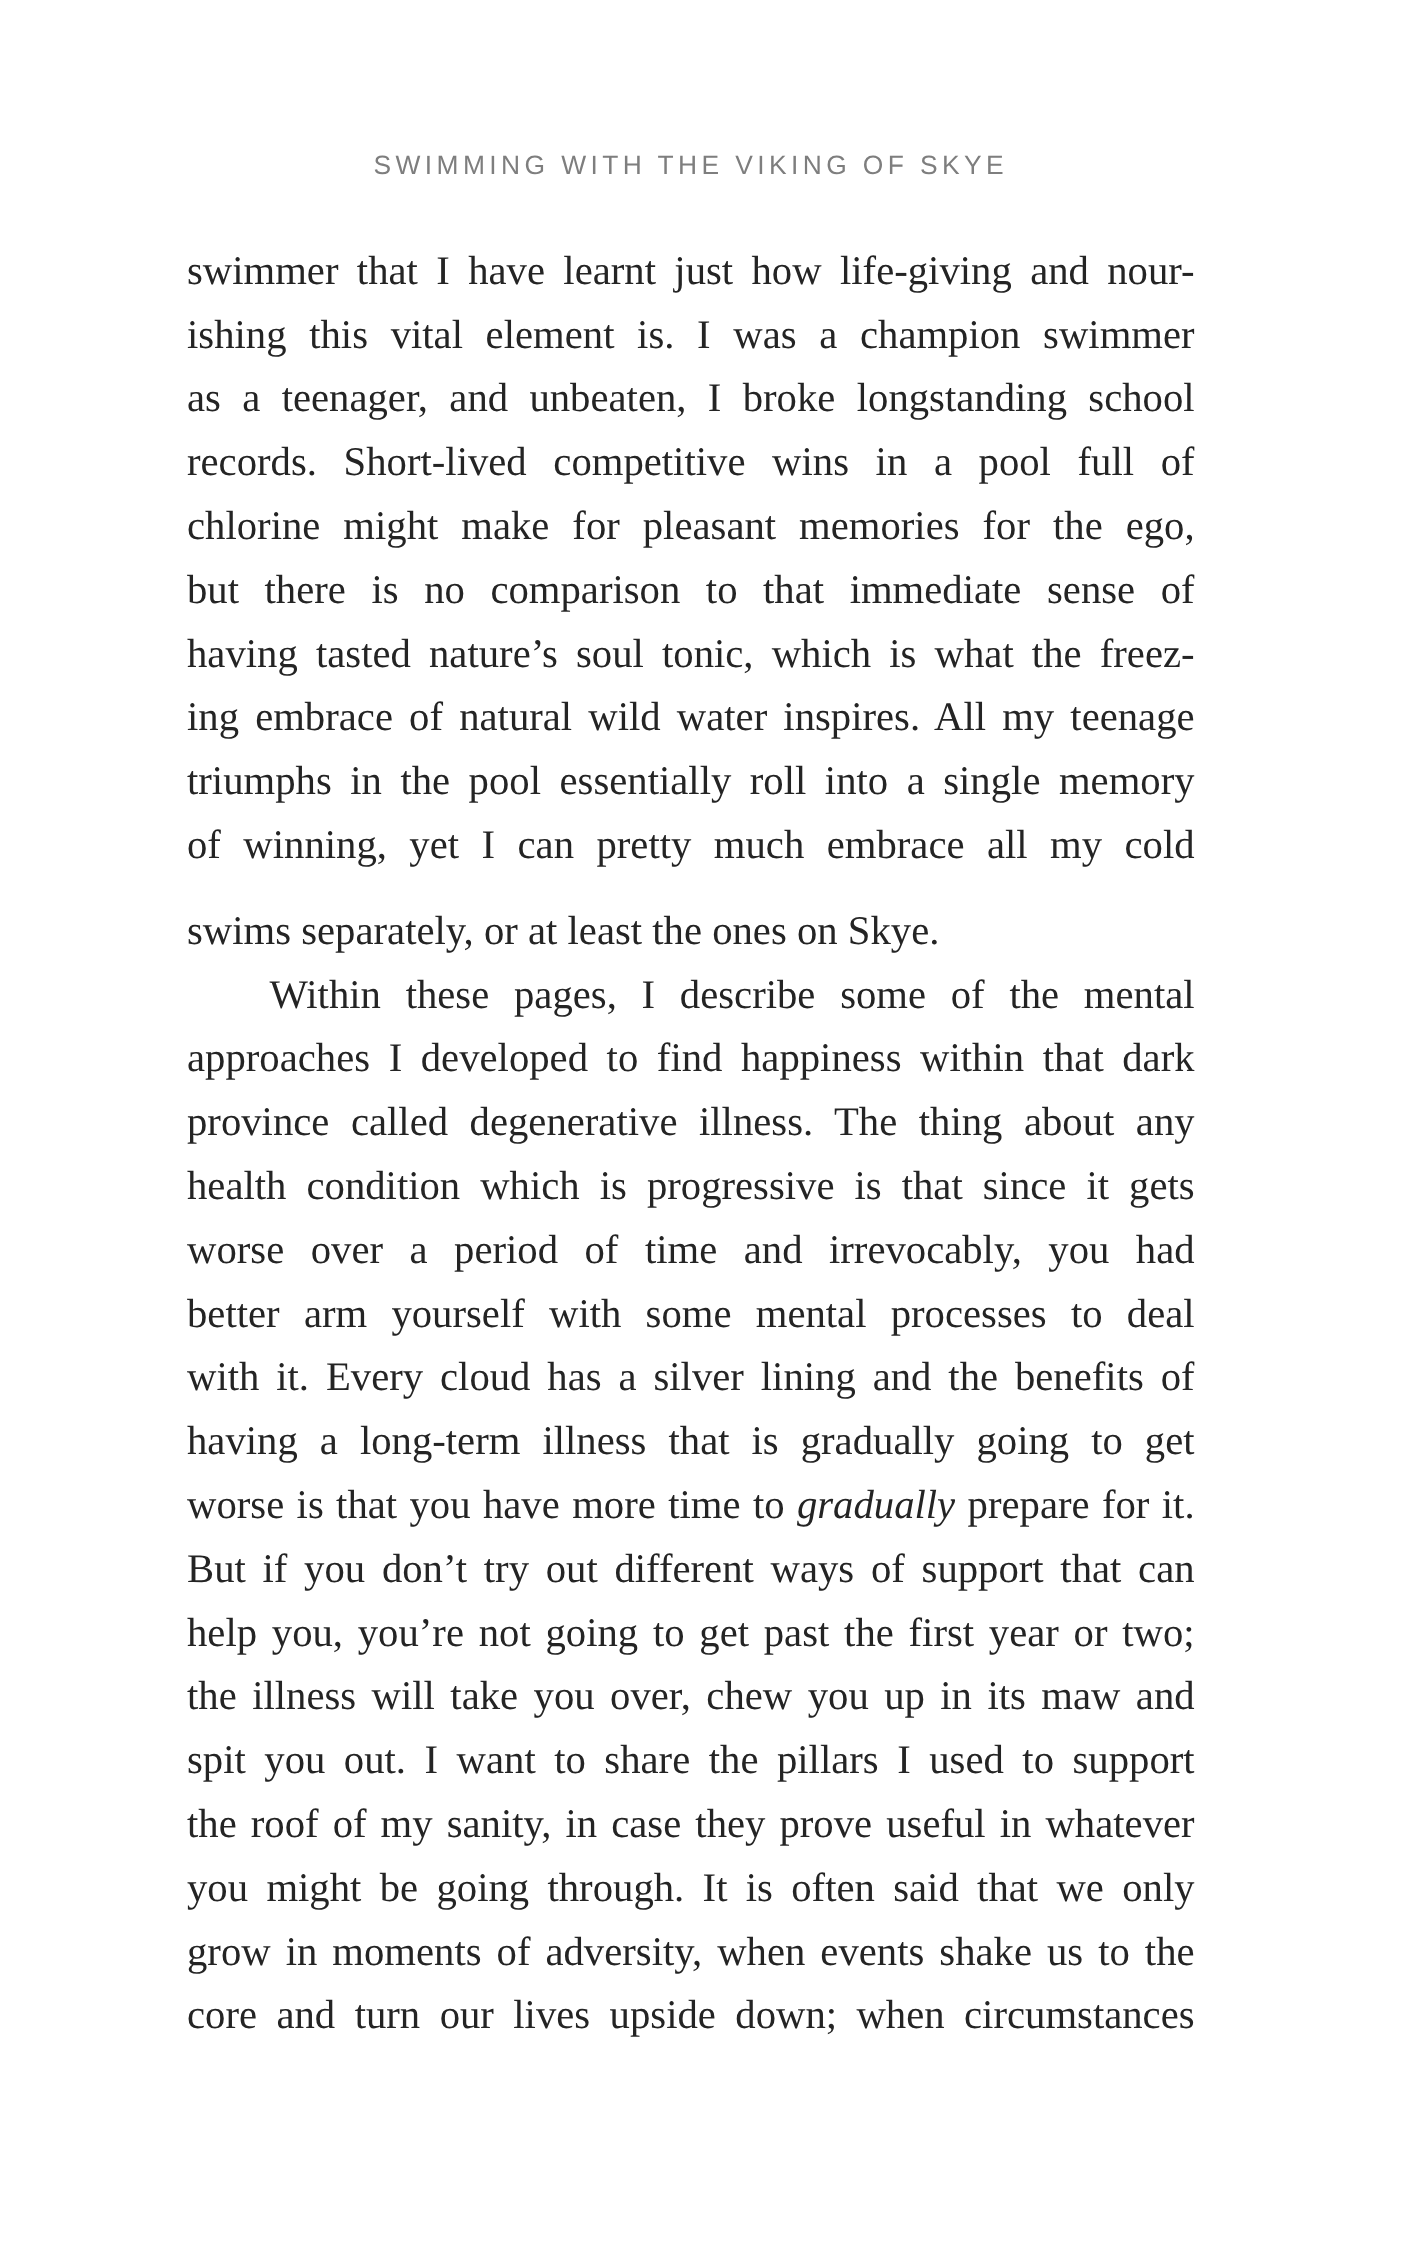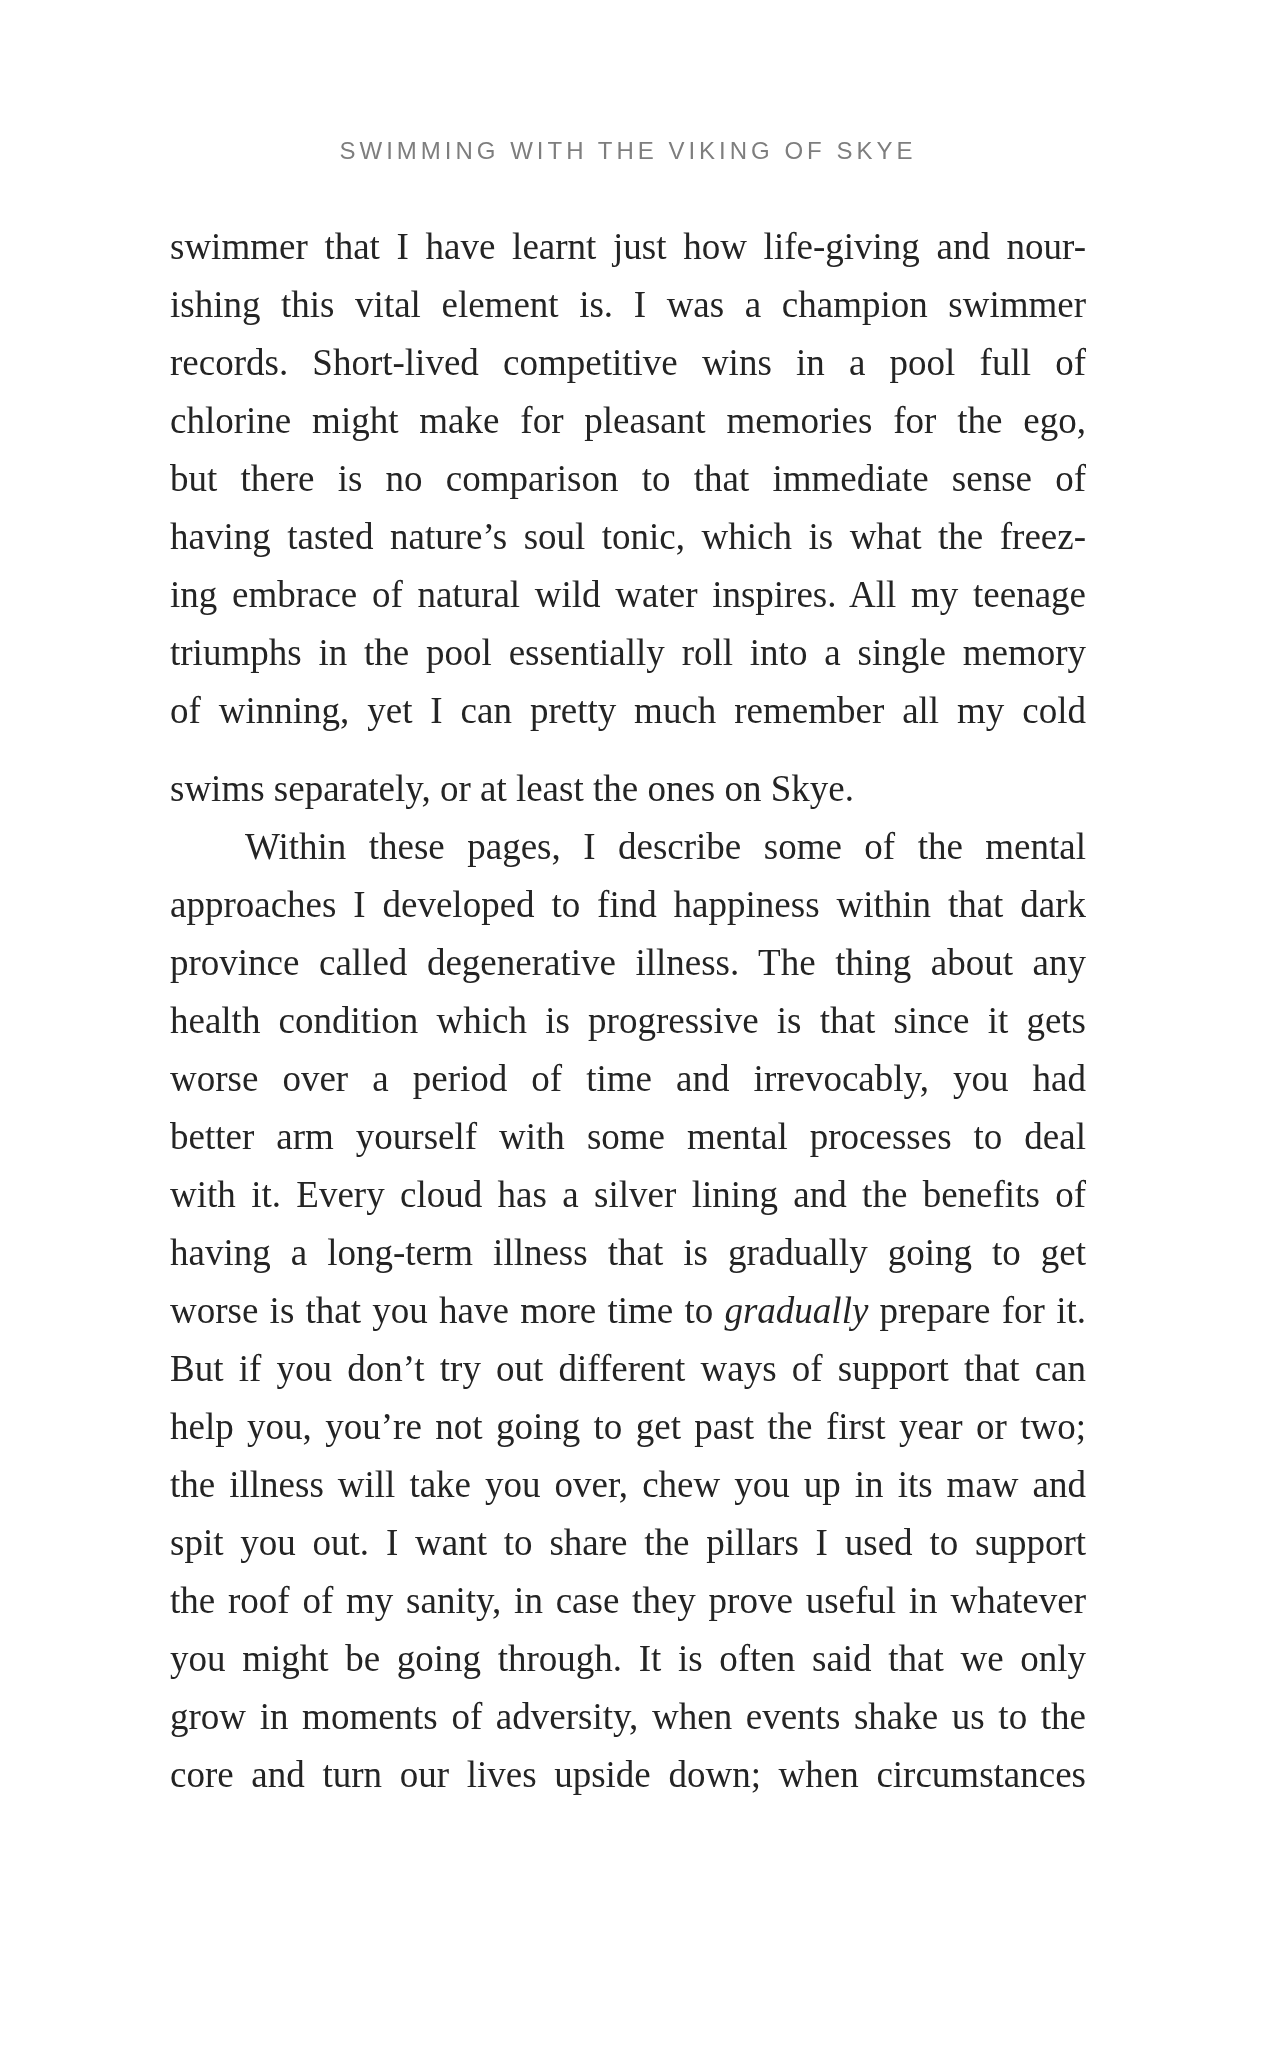--- a/index.html
+++ b/index.html
@@ -79,27 +79,28 @@
 </head>
 <body>
 
 <div class="page">
   <div class="running-header">SWIMMING WITH THE VIKING OF SKYE</div>
 
   <div class="body-text">
       <div>
         <div class="line"><span>swimmer that I have learnt just how life-giving and nour-</span></div>
         <div class="line"><span>ishing this vital element is. I was a champion swimmer</span></div>
+        <div class="line"><span>as a teenager, and unbeaten, I broke longstanding school</span></div>
         <div class="line"><span>records. Short-lived competitive wins in a pool full of</span></div>
         <div class="line"><span>chlorine might make for pleasant memories for the ego,</span></div>
         <div class="line"><span>but there is no comparison to that immediate sense of</span></div>
         <div class="line"><span>having tasted nature’s soul tonic, which is what the freez-</span></div>
         <div class="line"><span>ing embrace of natural wild water inspires. All my teenage</span></div>
         <div class="line"><span>triumphs in the pool essentially roll into a single memory</span></div>
-        <div class="line"><span>of winning, yet I can pretty much remember all my cold</span></div>
+        <div class="line"><span>of winning, yet I can pretty much embrace all my cold</span></div>
         <div class="line para-end"><span>swims separately, or at least the ones on Skye.</span></div>
       </div>
       <div>
         <div class="line indent"><span>Within these pages, I describe some of the mental</span></div>
         <div class="line"><span>approaches I developed to find happiness within that dark</span></div>
         <div class="line"><span>province called degenerative illness. The thing about any</span></div>
         <div class="line"><span>health condition which is progressive is that since it gets</span></div>
         <div class="line"><span>worse over a period of time and irrevocably, you had</span></div>
         <div class="line"><span>better arm yourself with some mental processes to deal</span></div>
         <div class="line"><span>with it. Every cloud has a silver lining and the benefits of</span></div>

